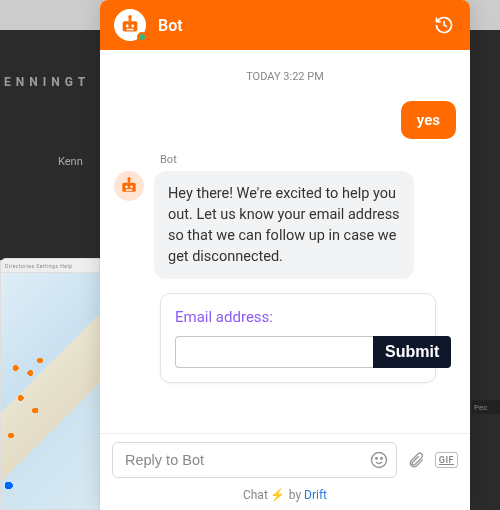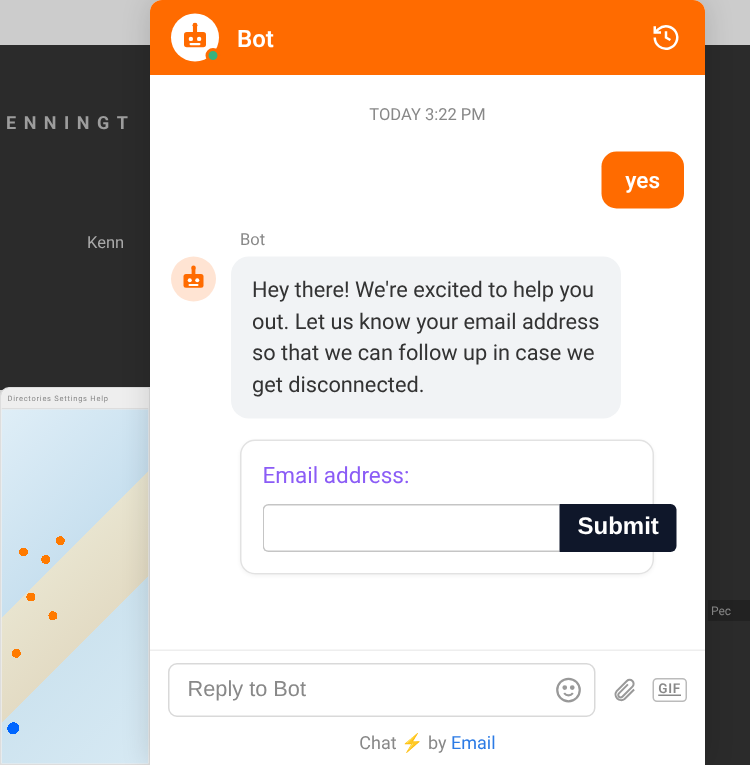--- a/index.html
+++ b/index.html
@@ -275,16 +275,16 @@
     </span>
     <span class="gif-btn">
       <span class="gif-badge">GIF</span>
     </span>
   </div>
 
   <div class="powered">
     <span>Chat</span>
     <span class="bolt">⚡</span>
     <span>by</span>
-    <a href="#">Email</a>
+    <a href="#">Drift</a>
   </div>
 
 </div>
 
 </body></html>

